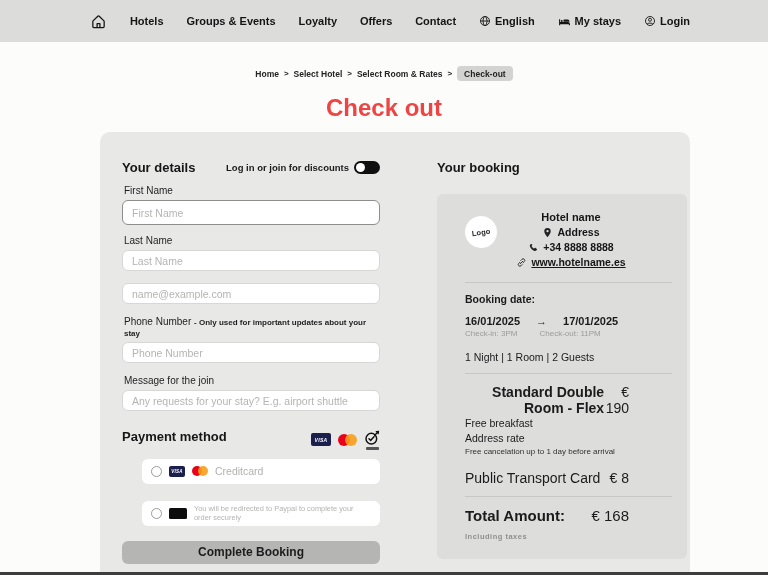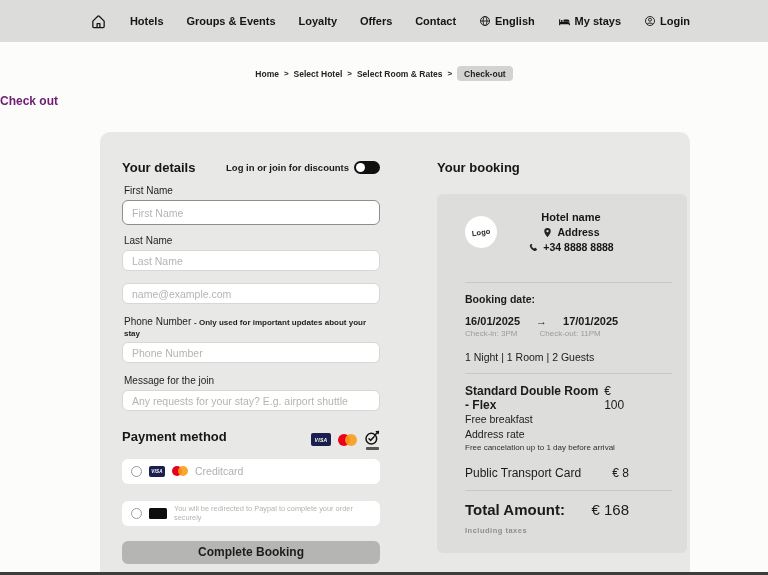--- a/index.html
+++ b/index.html
@@ -12,21 +12,21 @@
   .topnav { height:42px; background:#dcdcda; display:flex; align-items:center; }
   .nav-inner { width:600px; margin-left:90px; display:flex; align-items:center; justify-content:space-between; }
   .nav-link { font-size:11px; font-weight:600; color:#141414; text-decoration:none; cursor:pointer; display:flex; align-items:center; gap:4px; }
   .nav-icon { display:inline-flex; width:15px; height:15px; color:#141414; }
   .nav-icon svg { width:100%; height:100%; }
   
   .breadcrumb { margin-top:24px; text-align:center; font-size:8.5px; font-weight:600; color:#242424; display:flex; justify-content:center; align-items:center; gap:5px; }
   .crumb { cursor:pointer; }
   .crumb-sep { font-weight:700; font-size:8px; }
   .crumb-pill { background:#d3d3d1; border-radius:4px; padding:2.5px 7px; }
-  .page-title { text-align:left; font-size:12px; font-weight:700; margin-top:13px; color:#701a75; }
+  .page-title { text-align:center; font-size:24px; font-weight:700; margin-top:13px; color:#ef4444; }
   
   .main-card { position:absolute; left:100px; top:132px; width:590px; height:443px; background:#e8e8e7; border-radius:10px 10px 0 0; }
   .cols { display:flex; }
   .col-left { width:258px; margin:28px 0 0 22px; }
   .col-right { width:250px; margin:28px 0 0 57px; }
   .sec-heading { font-size:13px; font-weight:700; color:#161616; }
   
   .details-header { display:flex; align-items:center; justify-content:space-between; }
   .login-toggle { display:flex; align-items:center; gap:5px; }
   .login-toggle-label { font-size:9.5px; font-weight:700; }
@@ -45,21 +45,21 @@
   .visa-chip.small { width:16px; height:11px; font-size:4.5px; }
   .mc { position:relative; width:19px; height:13px; }
   .mc .c1 { position:absolute; left:0; top:0.5px; width:12px; height:12px; border-radius:50%; background:#eb001b; }
   .mc .c2 { position:absolute; right:0; top:0.5px; width:12px; height:12px; border-radius:50%; background:#f79e1b; opacity:0.9; }
   .mc.small { width:16px; height:11px; }
   .mc.small .c1, .mc.small .c2 { width:10px; height:10px; }
   .badge-wrap { display:flex; flex-direction:column; align-items:center; gap:1px; }
   .badge { width:16px; height:16px; color:#111; }
   .badge svg { width:100%; height:100%; }
   .badge-bar { width:13px; height:2.5px; background:#555; border-radius:1px; }
-  .pay-option { display:flex; align-items:center; gap:7px; height:25px; background:#fff; border-radius:6px; padding:0 9px; margin-top:9px; cursor:pointer; }
+  .pay-option { display:flex; align-items:center; gap:7px; height:25px; background:#fff; border-radius:6px; padding:0 9px; margin-top:9px; cursor:pointer;margin-left:20px; }
   .pay-option.paypal { margin-top:17px; }
   .radio { width:11px; height:11px; min-width:11px; border:1.5px solid #9b9b99; border-radius:50%; background:#fff; }
   .pay-label { font-size:10.5px; color:#b1b1af; }
   .pay-label.tiny { font-size:7.4px; color:#b3b3b1; }
   .paypal-logo { width:18px; height:11px; min-width:18px; background:#0d0d0d; border-radius:1.5px; }
   .complete-btn { margin-top:15px; width:100%; height:23px; background:#b5b5b3; border:none; border-radius:6px; font-size:12px; font-weight:700; color:#1c1c1c; font-family:"Liberation Sans",sans-serif; cursor:pointer; }
   
   .booking-card { margin-top:19px; background:#dddddc; border-radius:6px; padding:16px 28px 18px; position:relative; }
   .hotel-head { position:relative; min-height:62px; }
   .logo-circle { position:absolute; left:0; top:6px; width:32px; height:32px; border-radius:50%; background:#fff; display:flex; align-items:center; justify-content:center; font-size:7.5px; font-weight:600; color:#2a2a2a; transform:rotate(-8deg); }
@@ -67,21 +67,21 @@
   .hotel-line { font-size:10.5px; font-weight:700; color:#161616; line-height:15px; display:flex; justify-content:center; align-items:center; gap:4px; }
   .hotel-name { font-size:11px; }
   .hotel-link { color:#161616; text-decoration:underline; cursor:pointer; }
   .mini-icon { display:inline-flex; width:11px; height:11px; color:#222; }
   .mini-icon svg { width:100%; height:100%; }
   .divider { border:none; border-top:1px solid #c7c7c5; margin:10px -13px 10px 0; }
   .bk-date-heading { font-size:10.5px; font-weight:700; margin-top:3px; }
   .bk-dates { font-size:11px; font-weight:700; margin-top:10px; display:flex; align-items:center; gap:16px; }
   .bk-times { display:flex; gap:22px; font-size:8px; color:#9b9b99; margin-top:2px; }
   .bk-summary { font-size:10.5px; font-weight:500; margin-top:13px; }
-  .bk-row { display:flex; justify-content:space-between; padding-right:30px; font-size:12px; margin-top:2px; }
+  .bk-row { display:flex; justify-content:space-between; padding-right:30px; font-size:14px; margin-top:2px;text-align:right; }
   .bk-row .item-name { font-weight:700; }
   .bk-row .item-price { font-weight:400; }
   .bk-detail { font-size:10.5px; line-height:15px; }
   .bk-fine { font-size:8px; color:#303030; margin-top:1px; }
   .bk-row.ptc { margin-top:14px; }
   .total-row { display:flex; justify-content:space-between; padding-right:30px; margin-top:10px; align-items:baseline; }
   .total-label { font-size:15px; font-weight:700; }
   .total-value { font-size:15px; font-weight:500; }
   .total-note { font-size:7.5px; font-weight:600; color:#8f8f8d; margin-top:8px; letter-spacing:0.5px; }
   
@@ -247,20 +247,30 @@
                 <span>Address</span>
               </div>
               <div class="hotel-line">
                 <span class="mini-icon">
                   <svg viewBox="0 0 24 24" fill="currentColor">
                       <path d="M6.6 2.8 9 5.2c.6.6.6 1.5 0 2.1L7.6 8.7c.9 2.1 3.6 4.8 5.7 5.7l1.4-1.4c.6-.6 1.5-.6 2.1 0l2.4 2.4c.6.6.6 1.5 0 2.1l-1.3 1.3c-1 1-2.6 1.3-3.9.7-4.3-2-7.8-5.5-9.8-9.8-.6-1.3-.3-2.9.7-3.9l1.3-1.3c.6-.6 1.8-.3 2.4.3z"></path>
                     </svg>
                 </span>
                 <span>+34 8888 8888</span>
               </div>
+              <div class="hotel-line">
+                <span class="mini-icon">
+                  <svg viewBox="0 0 24 24" fill="none" stroke="currentColor" stroke-width="2" stroke-linecap="round">
+                      <path d="M9.5 14.5l5-5"></path>
+                      <path d="M8.5 11.5l-2.5 2.5a3.5 3.5 0 0 0 5 5l2.5-2.5"></path>
+                      <path d="M15.5 12.5l2.5-2.5a3.5 3.5 0 0 0-5-5l-2.5 2.5"></path>
+                    </svg>
+                </span>
+                <a class="hotel-link">www.hotelname.es</a>
+              </div>
             </div>
           </div>
 
           <hr class="divider">
 
           <div class="bk-date-heading">Booking date:</div>
           <div class="bk-dates">
             <span>16/01/2025</span>
             <span>→</span>
             <span>17/01/2025</span>
@@ -268,21 +278,21 @@
           <div class="bk-times">
             <span>Check-in: 3PM</span>
             <span>Check-out: 11PM</span>
           </div>
           <div class="bk-summary">1 Night | 1 Room | 2 Guests</div>
 
           <hr class="divider">
 
           <div class="bk-row">
             <span class="item-name">Standard Double Room - Flex</span>
-            <span class="item-price">€ 100</span>
+            <span class="item-price">€ 190</span>
           </div>
           <div class="bk-detail">Free breakfast</div>
           <div class="bk-detail">Address rate</div>
           <div class="bk-fine">Free cancelation up to 1 day before arrival</div>
 
           <div class="bk-row ptc">
             <span>Public Transport Card</span>
             <span class="item-price">€ 8</span>
           </div>
 

